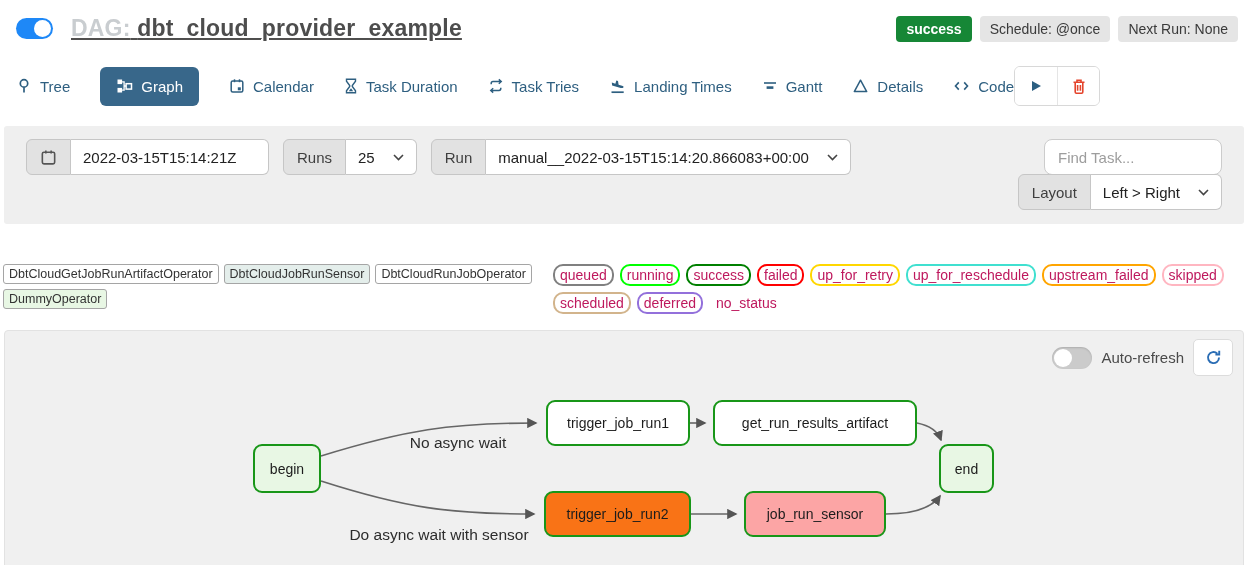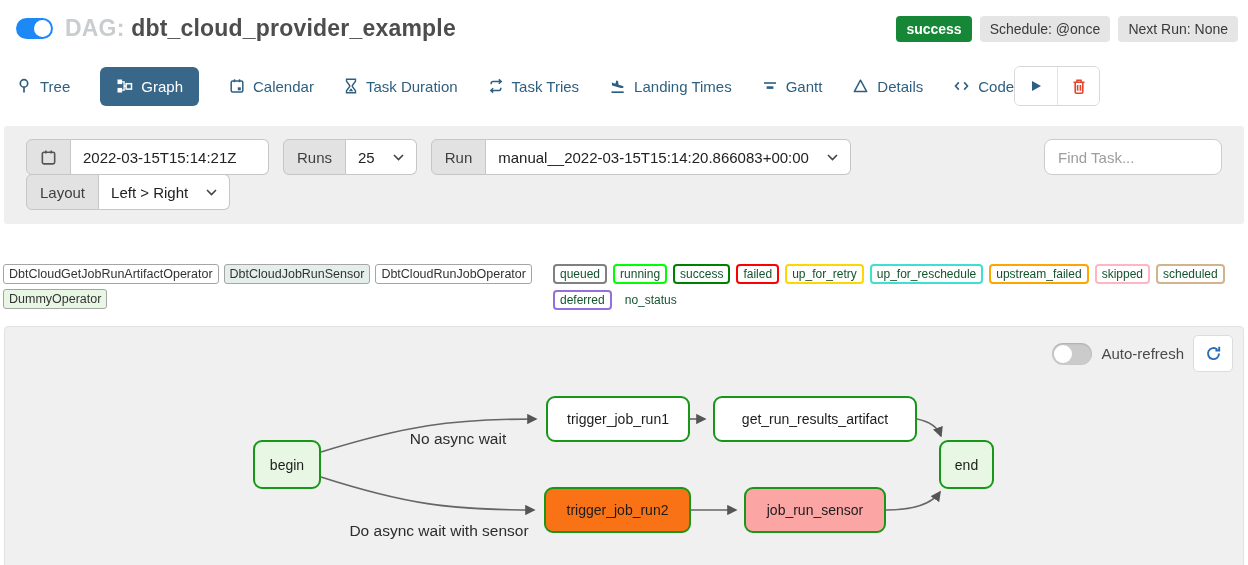--- a/index.html
+++ b/index.html
@@ -5,21 +5,21 @@
   * { box-sizing: border-box; }
   html,body { margin:0; padding:0; }
   body {
     width:1248px; height:565px; overflow:hidden;
     background:#ffffff; color:#51504f;
     font-family:"Liberation Sans", sans-serif;
   }
 
   
   .dag-header { display:flex; justify-content:space-between; align-items:center; padding:15px 10px 0 16px; }
-  .header-left { display:flex; align-items:center; gap:12px; }
+  .header-left { display:flex; align-items:center; gap:18px;text-decoration:underline; }
   .toggle { position:relative; display:inline-block; border-radius:12px; cursor:pointer; flex:0 0 auto; }
   .toggle .knob { position:absolute; border-radius:50%; background:#fff; top:2px; }
   .toggle.on { width:37px; height:21px; background:#1e88f7; }
   .toggle.on .knob { width:17px; height:17px; right:2px; }
   .toggle.off { width:40px; height:22px; background:#cbcbcb; box-shadow:inset 0 1px 2px rgba(0,0,0,.15); }
   .toggle.off .knob { width:18px; height:18px; left:2px; }
   h1 { margin:0; font-size:23px; font-weight:700; color:#4d4d4d; letter-spacing:.2px; }
   .dag-prefix { color:#c9cdd0; }
   .header-right { display:flex; gap:8px; align-items:center; }
   .badge { font-size:14px; padding:5px 10px; border-radius:4px; white-space:nowrap; }
@@ -31,39 +31,39 @@
   .tabs { display:flex; align-items:center; gap:30px; }
   .tab { display:flex; align-items:center; gap:8px; color:#2e5f80; font-size:15px; font-weight:500; cursor:pointer; white-space:nowrap; }
   .tab svg { display:block; }
   .tab.active { background:#38678a; color:#fff; padding:11px 16px; border-radius:6px; }
   .btn-group { display:flex; border:1px solid #d8d8d8; border-radius:6px; overflow:hidden; background:#fff; }
   .btn-group button { width:42px; height:38px; background:#fff; border:none; display:flex; align-items:center; justify-content:center; cursor:pointer; }
   .btn-group button + button { border-left:1px solid #e5e5e5; }
 
   
   .filter-bar { margin:20px 4px 0; background:#efefef; border-radius:3px; padding:13px 22px 14px; }
-  .frow { display:flex; align-items:center; }
+  .frow { display:flex; align-items:center;justify-content:flex-end; }
   .frow1 { gap:14px; }
   .frow2 { margin-top:-1px; gap:0; }
   .igroup { display:flex; height:36px; }
   .addon { background:#e2e2e2; border:1px solid #c6c6c6; border-radius:6px 0 0 6px; padding:0 13px; display:flex; align-items:center; font-size:15px; color:#3f3f3f; }
   .control { background:#fff; border:1px solid #c6c6c6; border-left:none; border-radius:0 6px 6px 0; display:flex; align-items:center; gap:18px; padding:0 12px; font-size:15px; color:#222; cursor:pointer; white-space:nowrap; }
   input.control { cursor:text; }
   input { font-family:"Liberation Sans", sans-serif; outline:none; }
   .date-input { width:198px; }
   .find-task { margin-left:auto; width:178px; height:36px; background:#fff; border:1px solid #ccc; border-radius:8px; padding:0 13px; font-size:15px; color:#333; }
   .find-task::placeholder { color:#9d9d9d; }
   .update-btn { margin-left:2px; height:37px; background:#fff; border:1.5px solid #4d9bf8; color:#1674e0; font-size:15px; border-radius:6px; padding:0 14px; cursor:pointer; font-family:"Liberation Sans", sans-serif; }
 
   
   .legend { display:flex; align-items:flex-start; margin-top:40px; padding:0 2px 0 3px; }
   .ops { display:flex; flex-wrap:wrap; gap:5px; width:542px; flex:0 0 auto; }
   .states { display:flex; flex-wrap:wrap; gap:6px 6px; flex:1; padding-left:8px; align-items:center; }
   .op-badge { border:1px solid #a5a5a5; border-radius:3px; padding:2px 5px; color:#333; font-size:12.5px; white-space:nowrap; }
-  .state-badge { border:2px solid; border-radius:4px; padding:1px 5px; color:#14532d; font-size:12px; background:#fff; white-space:nowrap; }
+  .state-badge { border:2px solid; border-radius:10px; padding:1px 5px; color:#be185d; font-size:14px; background:#fff; white-space:nowrap; }
 
   
   .graph-panel { position:relative; margin:16px 4px 4px; height:244px; background:#f0f0f0; border:1px solid #e2e2e2; border-radius:4px; }
   .panel-controls { position:absolute; top:8px; right:10px; display:flex; align-items:center; gap:9px; font-size:15px; color:#4a4a4a; z-index:3; }
   .refresh-btn { width:40px; height:37px; background:#fff; border:1px solid #dcdcdc; border-radius:5px; display:flex; align-items:center; justify-content:center; cursor:pointer; }
   #edge-svg { position:absolute; left:0; top:0; width:1240px; height:242px; z-index:1; }
   .node { position:absolute; display:flex; align-items:center; justify-content:center; border:2.5px solid #189618; border-radius:9px; font-size:14px; color:#1c1c1c; z-index:2; cursor:pointer; white-space:nowrap; }
   .edge-label { position:absolute; transform:translate(-50%,-50%); font-size:15.5px; color:#2c2c2c; white-space:nowrap; z-index:2; }
 </style>
 </head>

